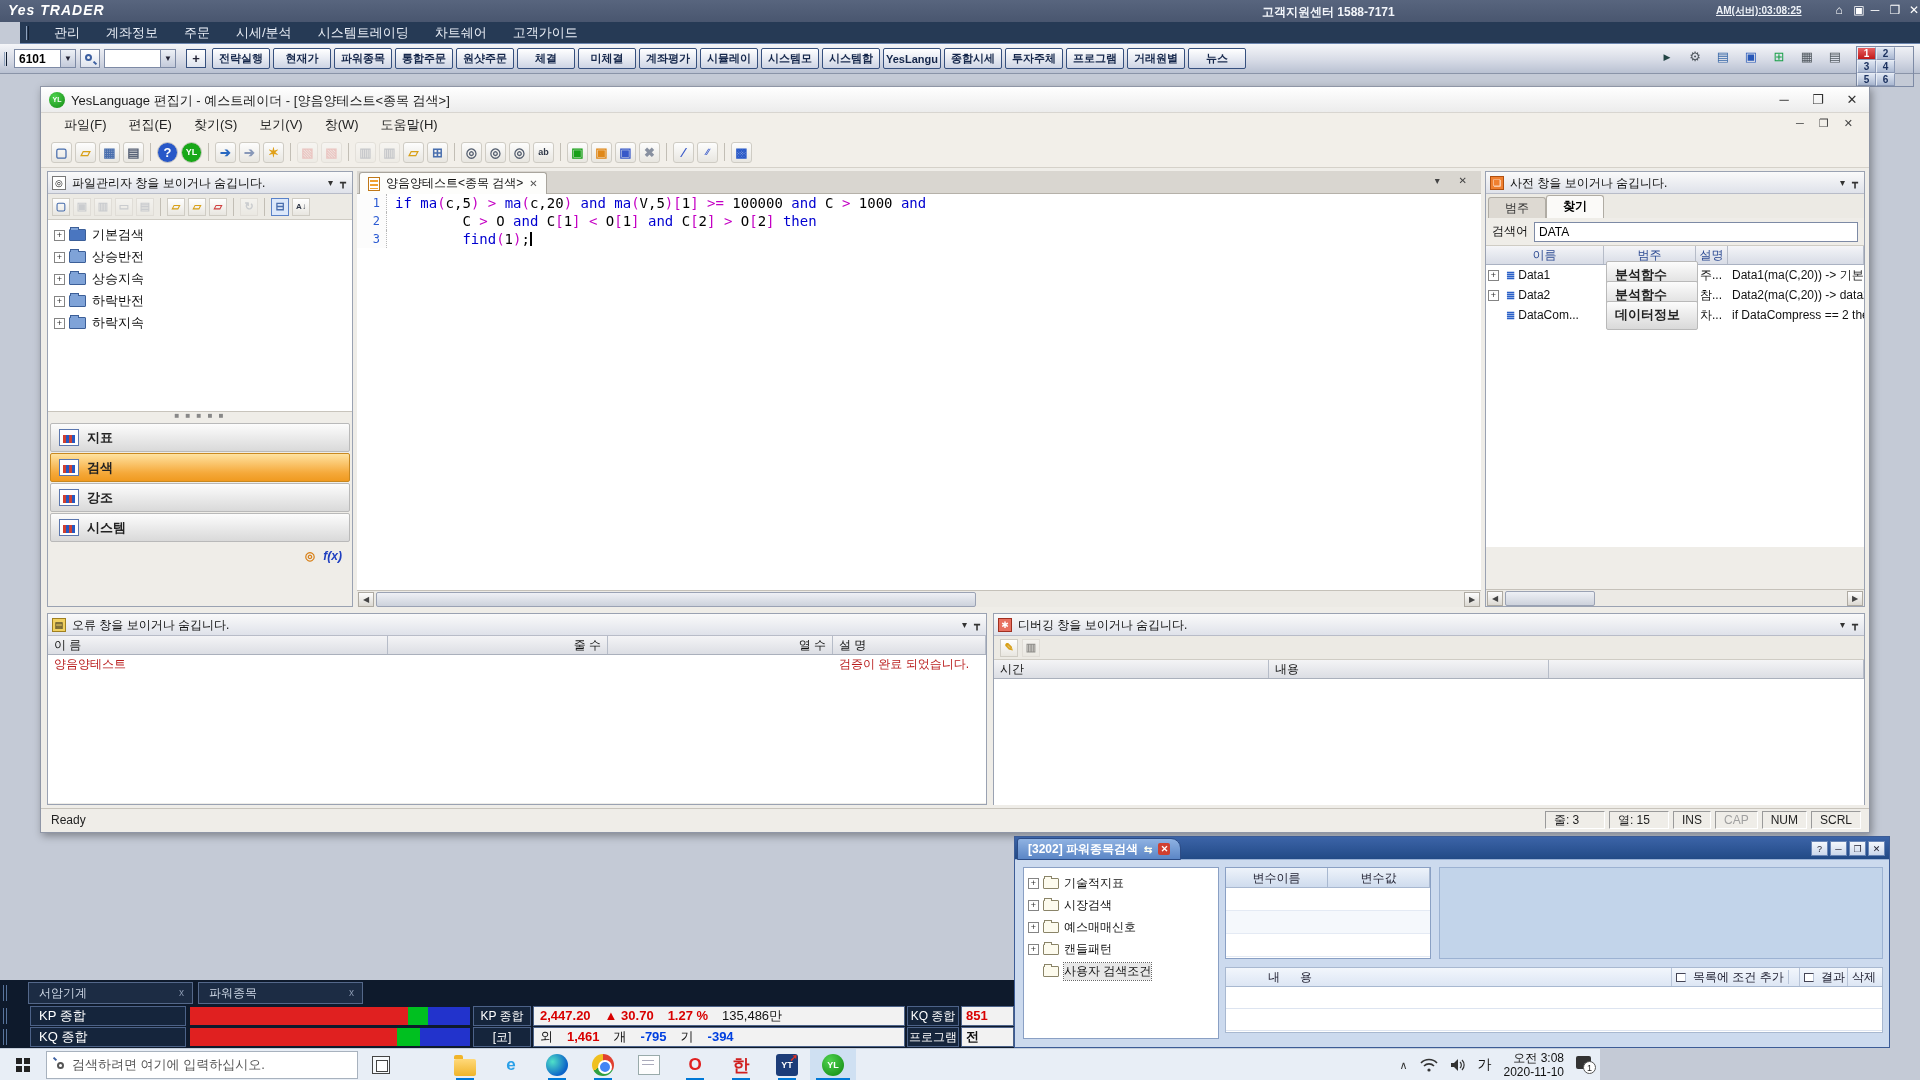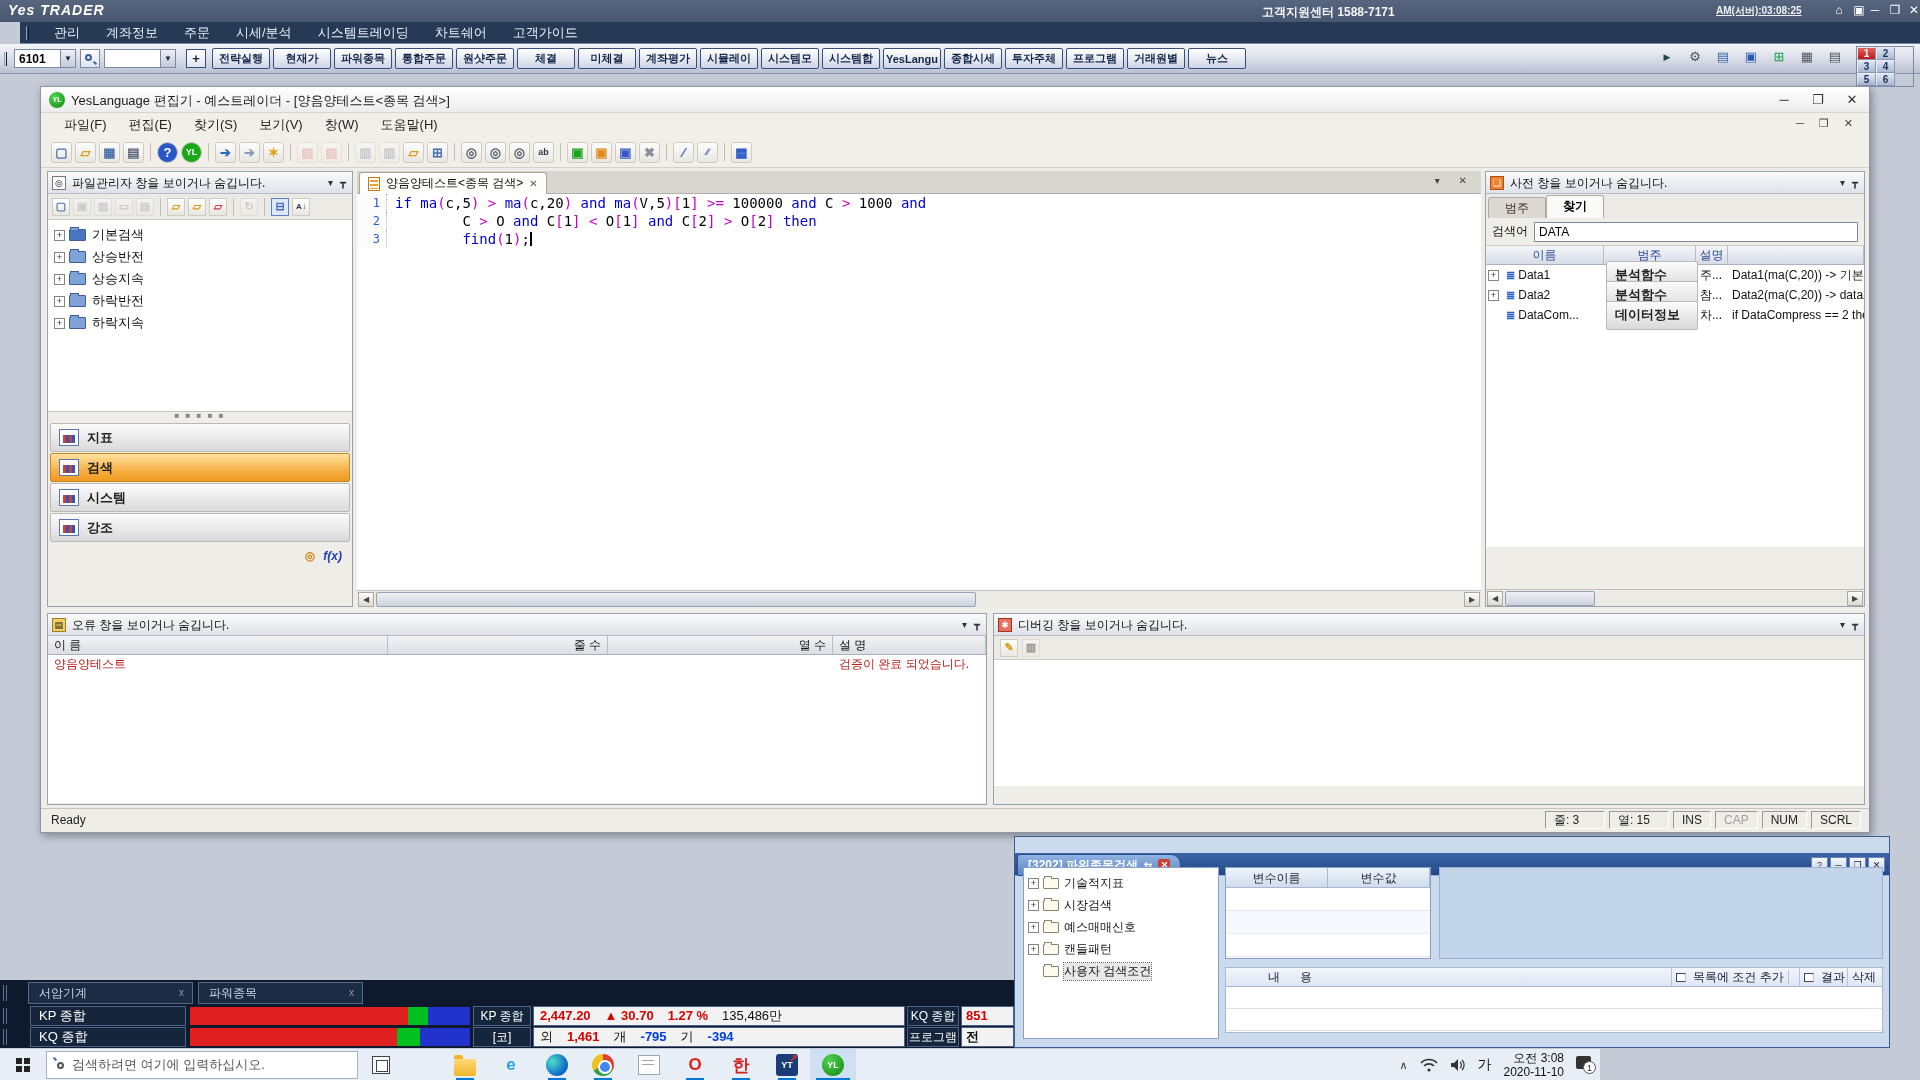--- a/index.html
+++ b/index.html
@@ -145,21 +145,21 @@
   
   #e-status { position:absolute; left:0; bottom:0; width:100%; height:24px; background:#efede8; border-top:1px solid #c8c4bc; font-size:12px; color:#222; }
   #e-ready { position:absolute; left:10px; top:4px; }
   #e-flags { position:absolute; right:8px; top:2px; display:flex; gap:4px; }
   .sbox { height:18px; padding:0 8px; line-height:17px; border:1px solid; border-color:#9a9a9a #fff #fff #9a9a9a; background:#efede8; }
   .sbox.wide { min-width:60px; }
   .sbox.off { color:#a0a0a0; }
 
   
   #finder { left:1014px; top:836px; width:876px; height:212px; background:#ccdaee; border:1px solid #3c5c96; }
-  #f-titlerow { position:absolute; left:0; top:16px; width:100%; height:23px; background:linear-gradient(#3c64a8,#224a86); border-bottom:1px solid #9ab2d6;padding-left:26px; }
+  #f-titlerow { position:absolute; left:0; top:0; width:100%; height:23px; background:linear-gradient(#3c64a8,#224a86); border-bottom:1px solid #9ab2d6;padding-left:26px; }
   #f-tab { position:absolute; left:2px; top:1px; height:22px; background:linear-gradient(#8fb2e2,#5b86c6); border:1px solid #2c4c86; border-radius:3px 10px 0 0; display:flex; align-items:center; gap:6px; padding:0 10px; color:#fff; font-size:12px; font-weight:bold; }
   #f-tab .swap { font-size:10px; color:#ffe; }
   #f-tab .fx { color:#fff; background:#d04030; font-size:9px; width:12px; height:12px; line-height:12px; text-align:center; border-radius:2px; }
   #f-winbtns { position:absolute; right:4px; top:4px; display:flex; gap:2px; }
   .fwb { width:17px; height:15px; background:linear-gradient(#f4f7fc,#ccd8ec); border:1px solid #6a86b6; font-size:9px; text-align:center; line-height:14px; color:#223; }
   #f-tree { position:absolute; left:8px; top:30px; width:196px; height:172px; background:#fff; border:1px solid #8aa0c4; padding:4px 0 0 4px; }
   #f-tree .titem { font-size:12px; height:22px; }
   .ffolder { width:16px; height:11px; background:#fdfbee; border:1px solid #8a8468; border-radius:1px; position:relative; margin-right:5px; }
   .ffolder::before { content:""; position:absolute; left:0; top:-3px; width:6px; height:2px; background:#fdfbee; border:1px solid #8a8468; border-bottom:none; }
   .titem.sel .tlabel { background:#e8e8e8; outline:1px dotted #666; }
@@ -419,25 +419,25 @@
         <div class="cat">
           <span class="cat-ic"></span>
           <span>지표</span>
         </div>
         <div class="cat active">
           <span class="cat-ic"></span>
           <span>검색</span>
         </div>
         <div class="cat">
           <span class="cat-ic"></span>
-          <span>시스템</span>
+          <span>강조</span>
         </div>
         <div class="cat">
           <span class="cat-ic"></span>
-          <span>강조</span>
+          <span>시스템</span>
         </div>
       </div>
     <div id="fp-bottom">
       <span id="fp-mag">◎</span>
       <span id="fp-fx">f(x)</span>
     </div>
   </div>
 
   <div id="center-area">
     <div id="tabbar">
@@ -542,20 +542,25 @@
 
   <div id="debug-panel" class="dockpanel">
     <div class="phead">
       <span class="pic" style="background:#e87060;border-color:#a03020;color:#fff">✱</span>
       <span>디버깅 창을 보이거나 숨깁니다.</span>
       <span class="hctl"><span>▾</span><span>┳</span></span>
     </div>
     <div id="dbg-icons">
       <span class="sicon" style="color:#d8a018">✎</span>
       <span class="sicon dis">▥</span>
+    </div>
+    <div class="gridhead">
+      <span class="dbg0">시간</span>
+      <span class="dbg1">내용</span>
+      <span class="dbg2"></span>
     </div>
     <div id="dbg-rows"></div>
   </div>
 
   <div id="e-status">
     <span id="e-ready">Ready</span>
     <div id="e-flags">
       <span class="sbox wide">줄: 3</span>
       <span class="sbox wide">열: 15</span>
       <span id="flag-list" style="display:flex;gap:4px">

